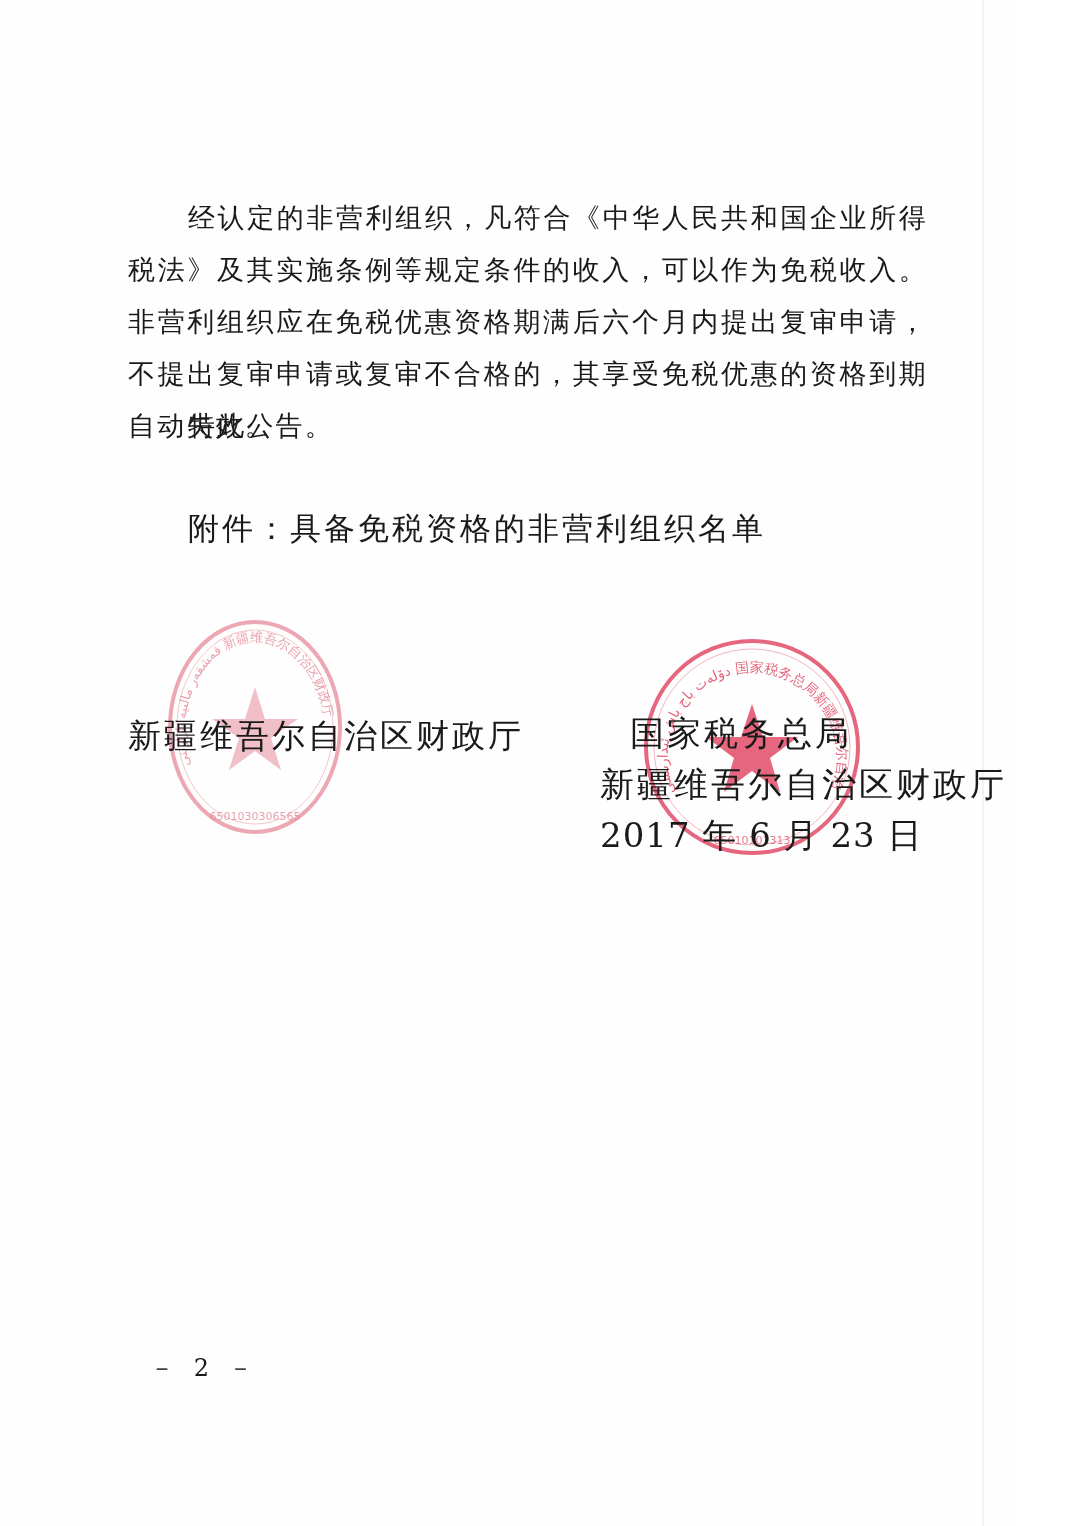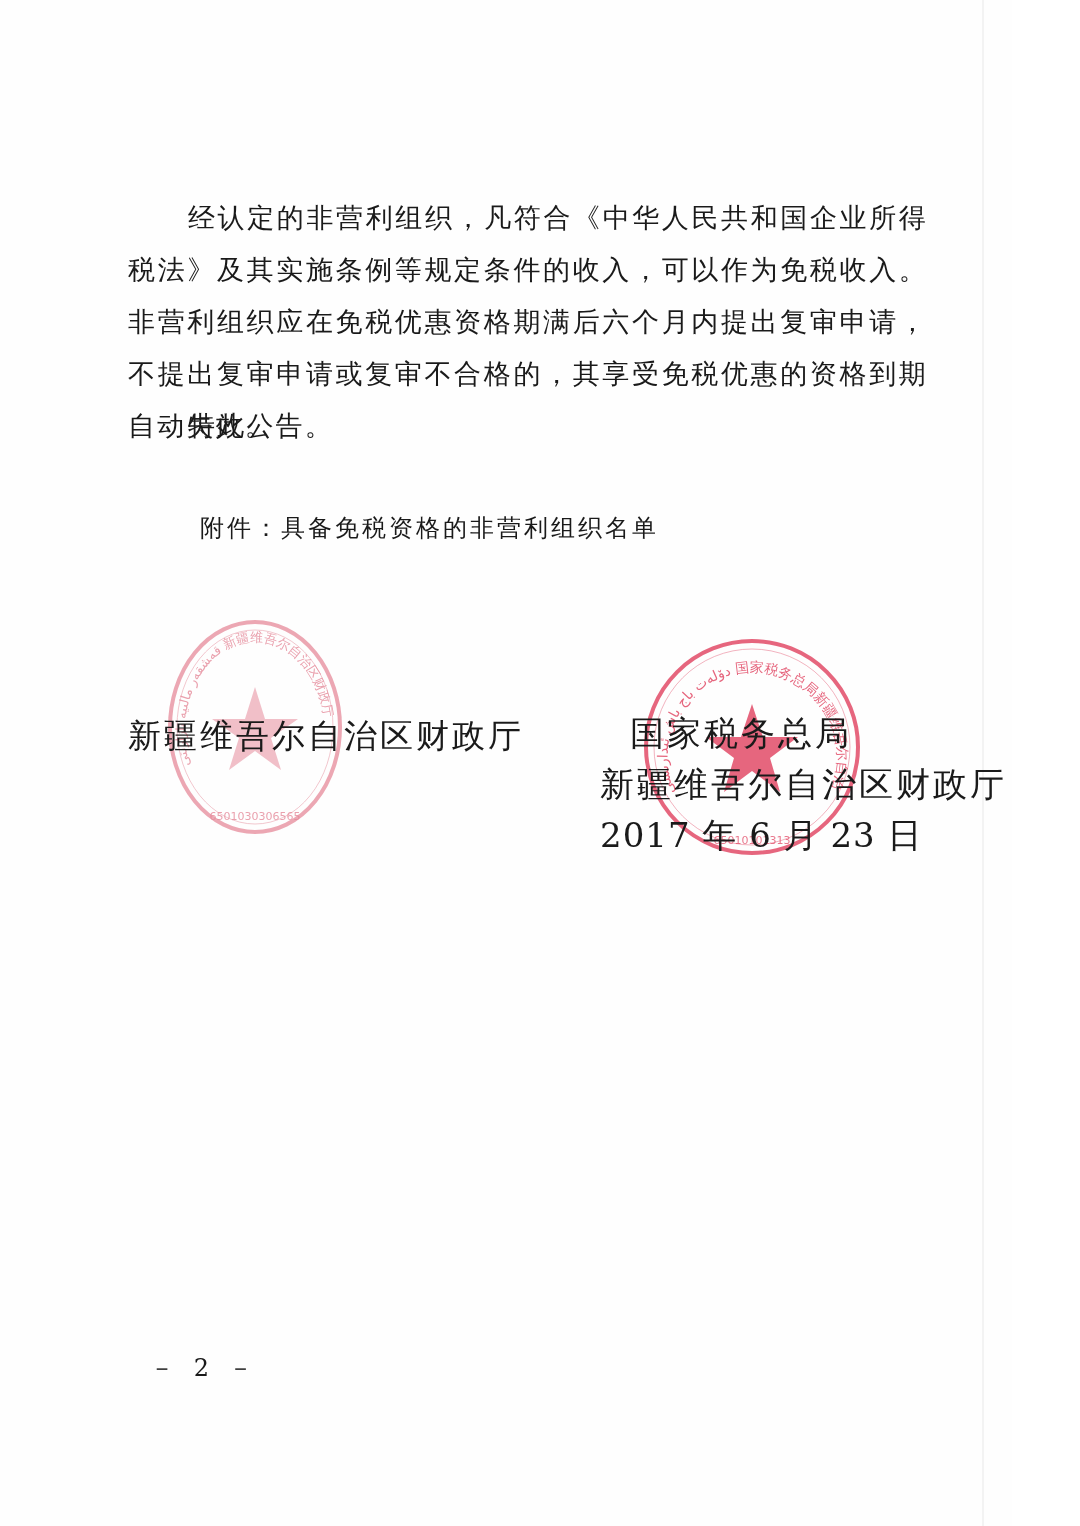--- a/index.html
+++ b/index.html
@@ -4,21 +4,21 @@
   <style>
     html, body { margin: 0; padding: 0; background: #ffffff; }
     body { width: 1080px; height: 1526px; position: relative; overflow: hidden;
            font-family: "DejaVu Serif", "Liberation Serif", serif; color: #1a1a1a; }
     .page { position: absolute; left: 0; top: 0; width: 1012px; height: 1526px; background: #fefefe; }
     .edge { position: absolute; top: 0; left: 982px; width: 2px; height: 1526px; background: #f3f3f3; }
     .body-text { position: absolute; left: 128px; top: 192px; width: 800px;
                  font-size: 27px; line-height: 52px; letter-spacing: 2.2px; text-align: justify; }
     .body-text p { margin: 0; text-indent: 60px; }
     .closing { position: absolute; left: 188px; top: 400px; font-size: 27px; letter-spacing: 2.2px; line-height: 52px; }
-    .attachment { position: absolute; left: 200px; top: 502px; font-size: 24px; letter-spacing: 3px; line-height: 52px; }
+    .attachment { position: absolute; left: 188px; top: 502px; font-size: 31px; letter-spacing: 3px; line-height: 52px; }
     .seal { position: absolute; }
     .sig-left { position: absolute; left: 128px; top: 710px; font-size: 33px; letter-spacing: 3px; line-height: 52px; }
     .sig-right { position: absolute; left: 600px; top: 708px; width: 330px; text-align: right; font-size: 34px; line-height: 51px; letter-spacing: 3px; }
     .sig-right div { white-space: nowrap; }
     .page-num { position: absolute; left: 150px; top: 1352px; font-size: 24px; letter-spacing: 6px; }
   </style>
 </head>
 <body>
 
 <div class="page">

